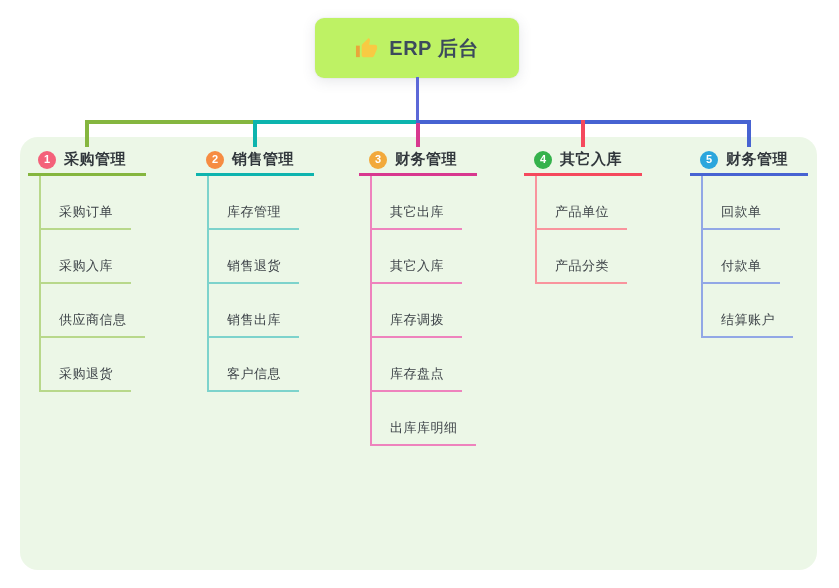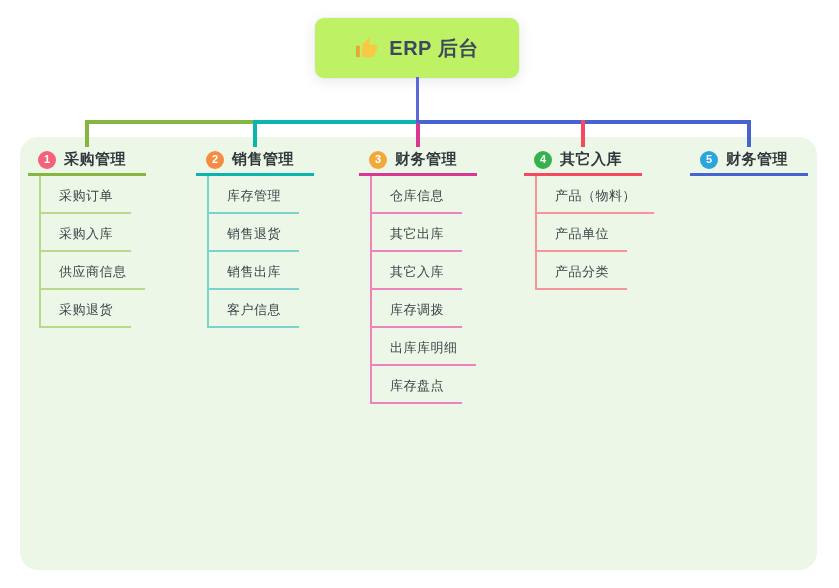--- a/index.html
+++ b/index.html
@@ -49,21 +49,21 @@
     width:18px;height:18px;border-radius:50%;flex:0 0 18px;
     background:var(--badge);color:#ffffff;font-size:11px;font-weight:bold;
     display:flex;align-items:center;justify-content:center;line-height:1;
   }
   .blabel{font-size:15px;font-weight:600;color:#31373c;white-space:nowrap;letter-spacing:.5px;}
   .children{
     list-style:none;margin:0 0 0 11px;padding:0;
     border-left:2px solid var(--light);
   }
   .child{
-    box-sizing:border-box;height:38px;width:max-content;
+    box-sizing:border-box;height:54px;width:max-content;
     display:flex;align-items:flex-end;
     padding:0 18px 7px 18px;
     border-bottom:2px solid var(--light);
   }
   .clabel{font-size:13px;color:#3e4449;white-space:nowrap;letter-spacing:.5px;}
 </style>
 </head>
 <body>
 
 <div class="panel" style="background: rgb(236, 247, 231);"></div>
@@ -127,55 +127,60 @@
         </li>
       </ul>
     </div>
     <div class="branch" style="--line: #d8388f; --light: #ee83bd; --badge: #f2a93b;">
       <div class="bhead">
         <span class="badge">3</span>
         <span class="blabel">财务管理</span>
       </div>
       <ul class="children">
         <li class="child">
-          <span class="clabel">仓库信息</span>
-        </li>
-        <li class="child">
           <span class="clabel">其它出库</span>
         </li>
         <li class="child">
           <span class="clabel">其它入库</span>
         </li>
         <li class="child">
           <span class="clabel">库存调拨</span>
         </li>
         <li class="child">
-          <span class="clabel">出库库明细</span>
+          <span class="clabel">库存盘点</span>
         </li>
         <li class="child">
-          <span class="clabel">库存盘点</span>
+          <span class="clabel">出库库明细</span>
         </li>
       </ul>
     </div>
     <div class="branch" style="--line: #f5495d; --light: #f9949d; --badge: #35b24c;">
       <div class="bhead">
         <span class="badge">4</span>
         <span class="blabel">其它入库</span>
       </div>
       <ul class="children">
-        <li class="child">
-          <span class="clabel">产品（物料）</span>
-        </li>
         <li class="child">
           <span class="clabel">产品单位</span>
         </li>
         <li class="child">
           <span class="clabel">产品分类</span>
         </li>
       </ul>
     </div>
     <div class="branch" style="--line: #4763d2; --light: #92a7e6; --badge: #2ba6dd;">
       <div class="bhead">
         <span class="badge">5</span>
         <span class="blabel">财务管理</span>
       </div>
+      <ul class="children">
+        <li class="child">
+          <span class="clabel">回款单</span>
+        </li>
+        <li class="child">
+          <span class="clabel">付款单</span>
+        </li>
+        <li class="child">
+          <span class="clabel">结算账户</span>
+        </li>
+      </ul>
     </div>
   </div>
 
 </body></html>

